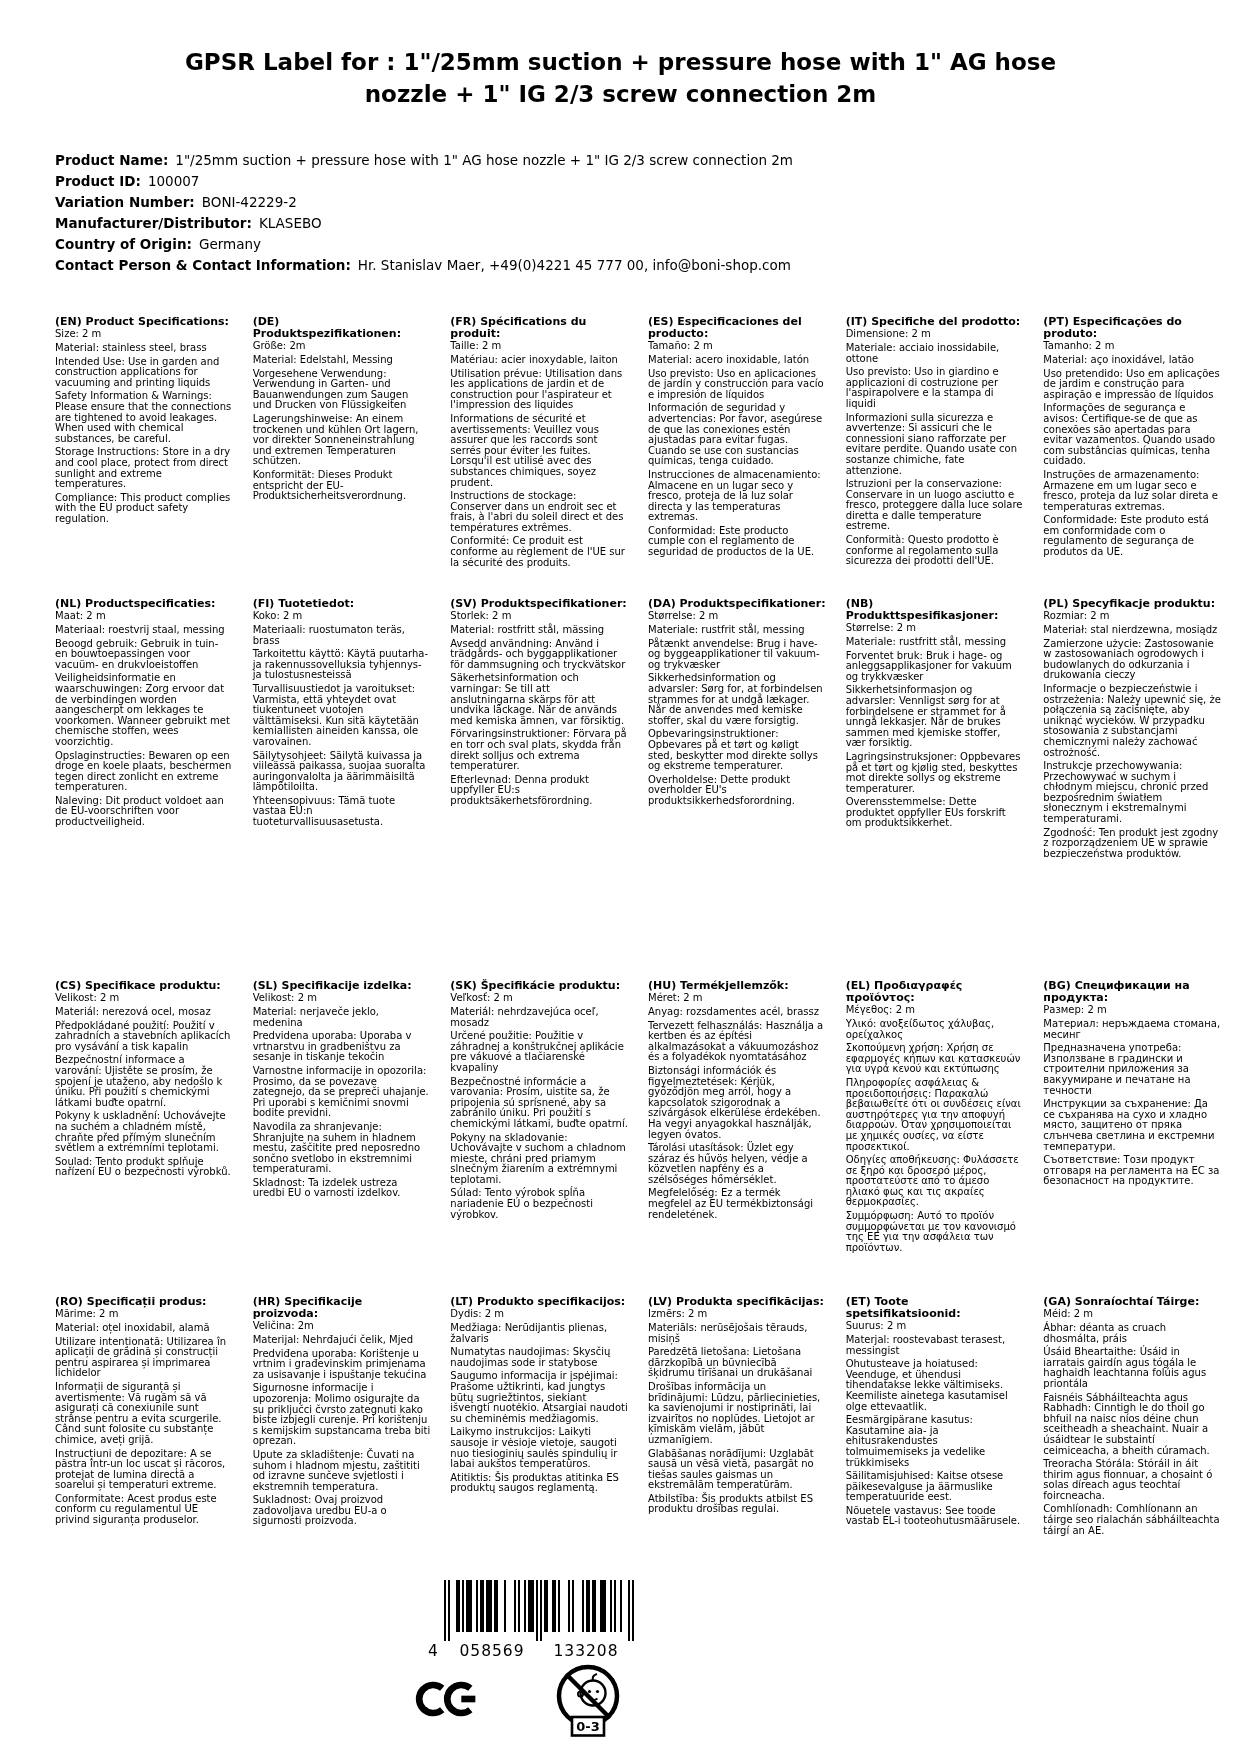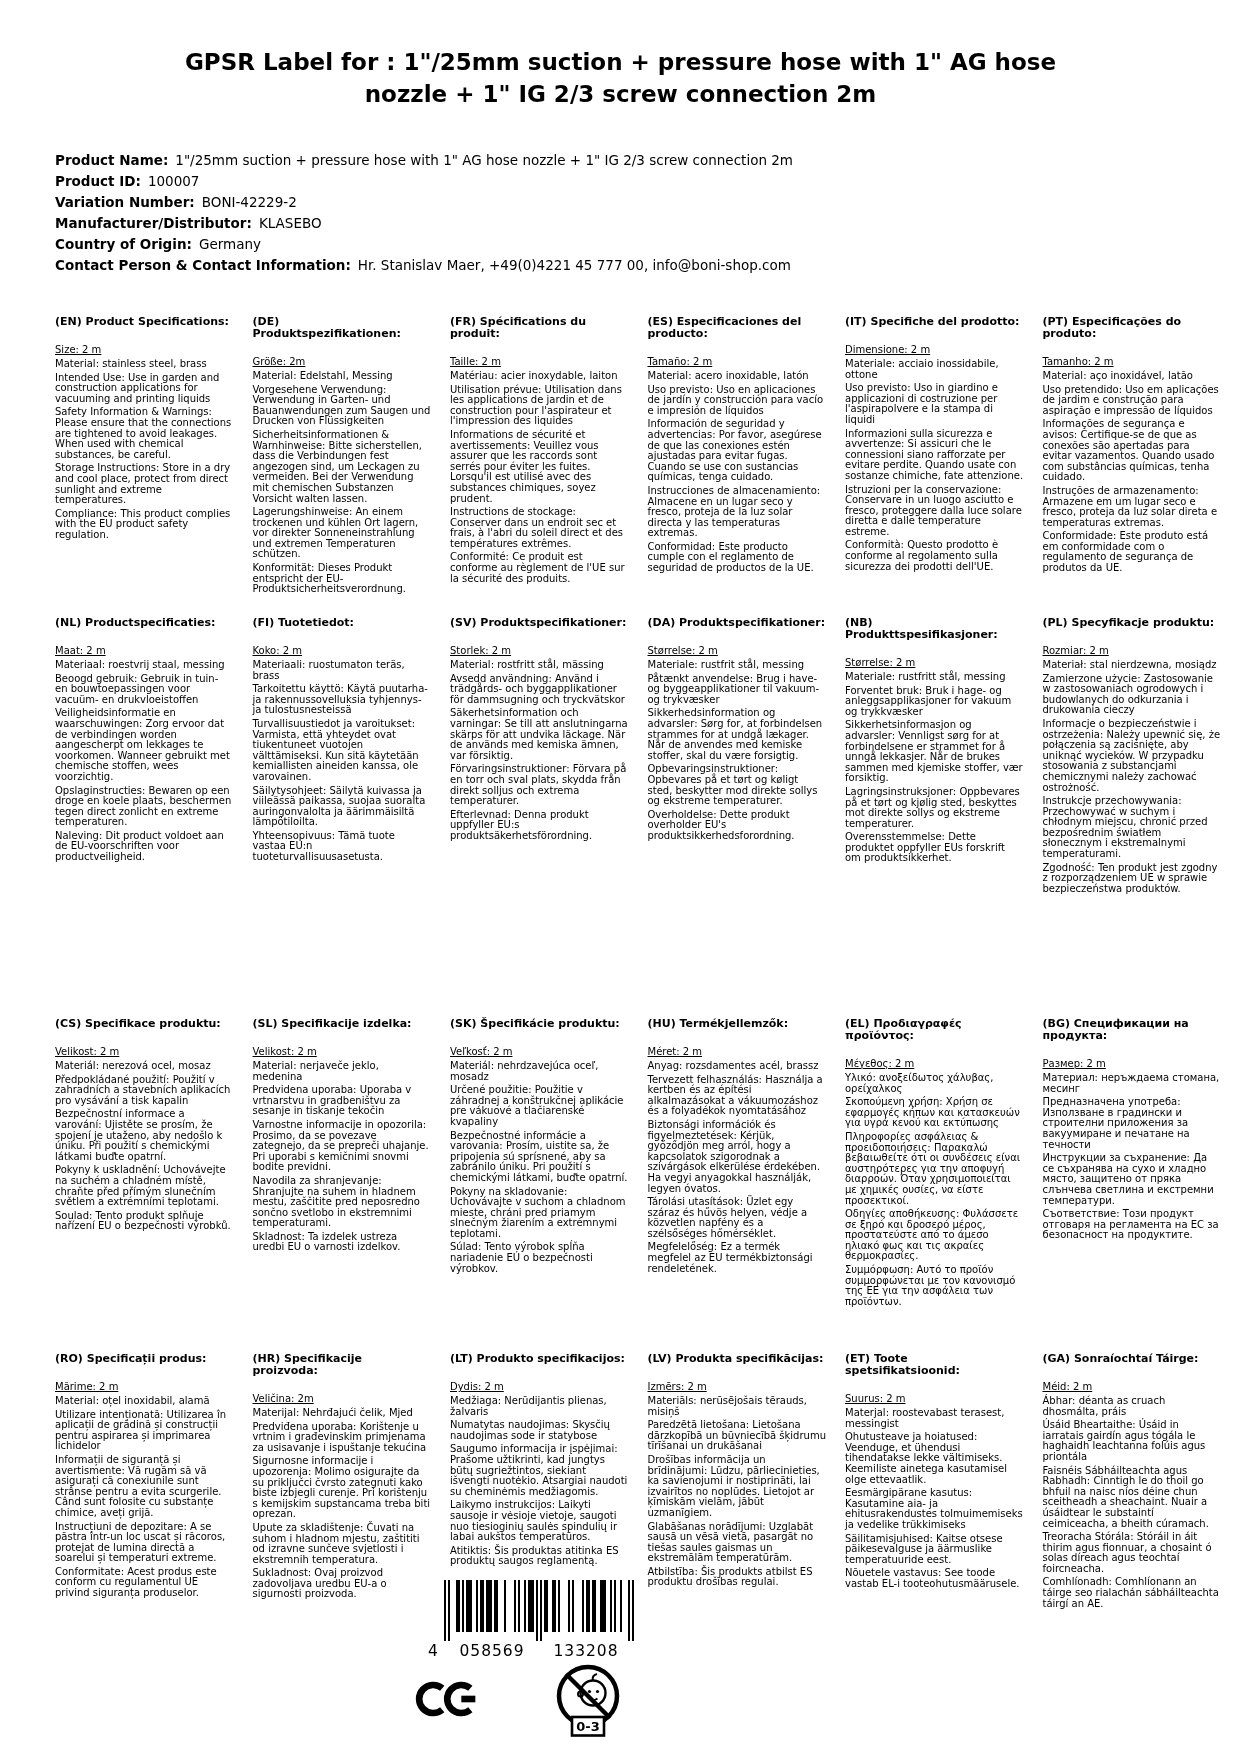--- a/index.html
+++ b/index.html
@@ -28,33 +28,32 @@
   .info-label{font-weight:bold;}
   .info-value{margin-left:7px;}
   .spec-grid{
     margin:40px 20px 0 55px;
     display:grid;
     grid-template-columns:repeat(6,1fr);
     grid-template-rows:282px 382px 316px auto;
     column-gap:20px;
     row-gap:0;
     align-items:start;
-    gap:19px;
   }
   .spec-title{
     font-size:11px;
     font-weight:bold;
     line-height:12px;
   }
   .spec-para{
     font-size:10px;
     line-height:10.6px;
     margin:3px 0 0 0;
   }
-  .spec-para.first{margin-top:17px;text-decoration:underline;}
+  .spec-para.first{margin-top:1px;}
   .barcode-wrap{position:absolute;left:428px;top:1580px;}
   .barcode-wrap svg text{font-family:"DejaVu Sans", sans-serif;}
   .ce-mark{position:absolute;left:414px;top:1676px;}
   .age-warning{position:absolute;left:549px;top:1660px;}
 </style>
 </head>
 <body>
 
 <div class="page">
 
@@ -77,21 +76,20 @@
         <p class="spec-para">Intended Use: Use in garden and construction applications for vacuuming and printing liquids</p>
         <p class="spec-para">Safety Information &amp; Warnings: Please ensure that the connections are tightened to avoid leakages. When used with chemical substances, be careful.</p>
         <p class="spec-para">Storage Instructions: Store in a dry and cool place, protect from direct sunlight and extreme temperatures.</p>
         <p class="spec-para">Compliance: This product complies with the EU product safety regulation.</p>
       </div>
       <div class="spec-block">
         <div class="spec-title">(DE) Produktspezifikationen:</div>
         <p class="spec-para first">Größe: 2m</p>
         <p class="spec-para">Material: Edelstahl, Messing</p>
         <p class="spec-para">Vorgesehene Verwendung: Verwendung in Garten- und Bauanwendungen zum Saugen und Drucken von Flüssigkeiten</p>
-        <p class="spec-para">Sicherheitsinformationen &amp; Warnhinweise: Bitte sicherstellen, dass die Verbindungen fest angezogen sind, um Leckagen zu vermeiden. Bei der Verwendung mit chemischen Substanzen Vorsicht walten lassen.</p>
         <p class="spec-para">Lagerungshinweise: An einem trockenen und kühlen Ort lagern, vor direkter Sonneneinstrahlung und extremen Temperaturen schützen.</p>
         <p class="spec-para">Konformität: Dieses Produkt entspricht der EU-Produktsicherheitsverordnung.</p>
       </div>
       <div class="spec-block">
         <div class="spec-title">(FR) Spécifications du produit:</div>
         <p class="spec-para first">Taille: 2 m</p>
         <p class="spec-para">Matériau: acier inoxydable, laiton</p>
         <p class="spec-para">Utilisation prévue: Utilisation dans les applications de jardin et de construction pour l'aspirateur et l'impression des liquides</p>
         <p class="spec-para">Informations de sécurité et avertissements: Veuillez vous assurer que les raccords sont serrés pour éviter les fuites. Lorsqu'il est utilisé avec des substances chimiques, soyez prudent.</p>
         <p class="spec-para">Instructions de stockage: Conserver dans un endroit sec et frais, à l'abri du soleil direct et des températures extrêmes.</p>

